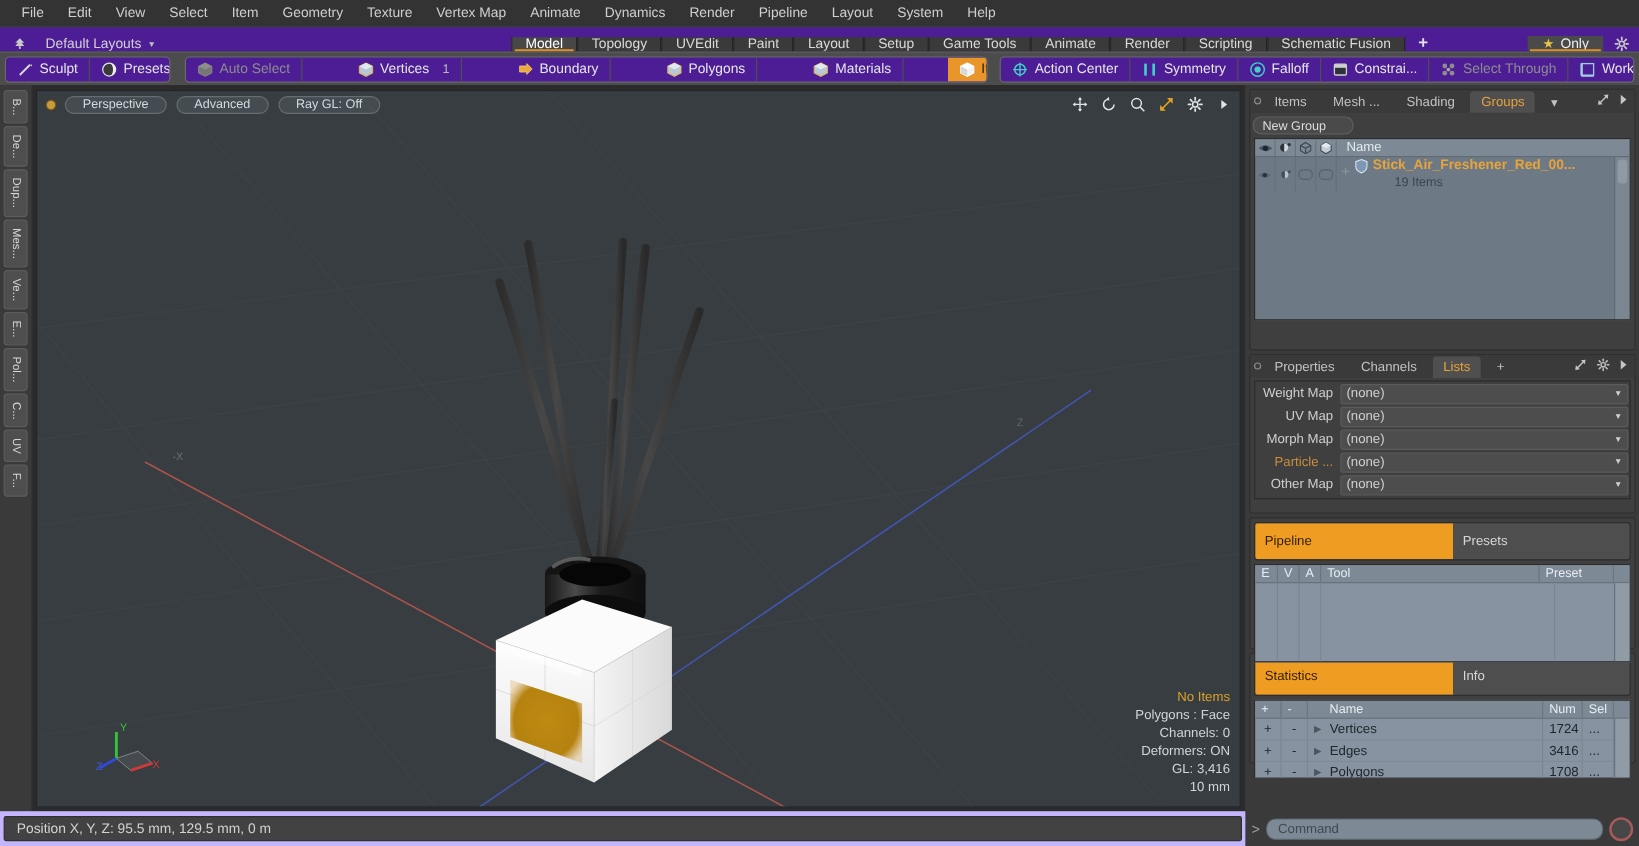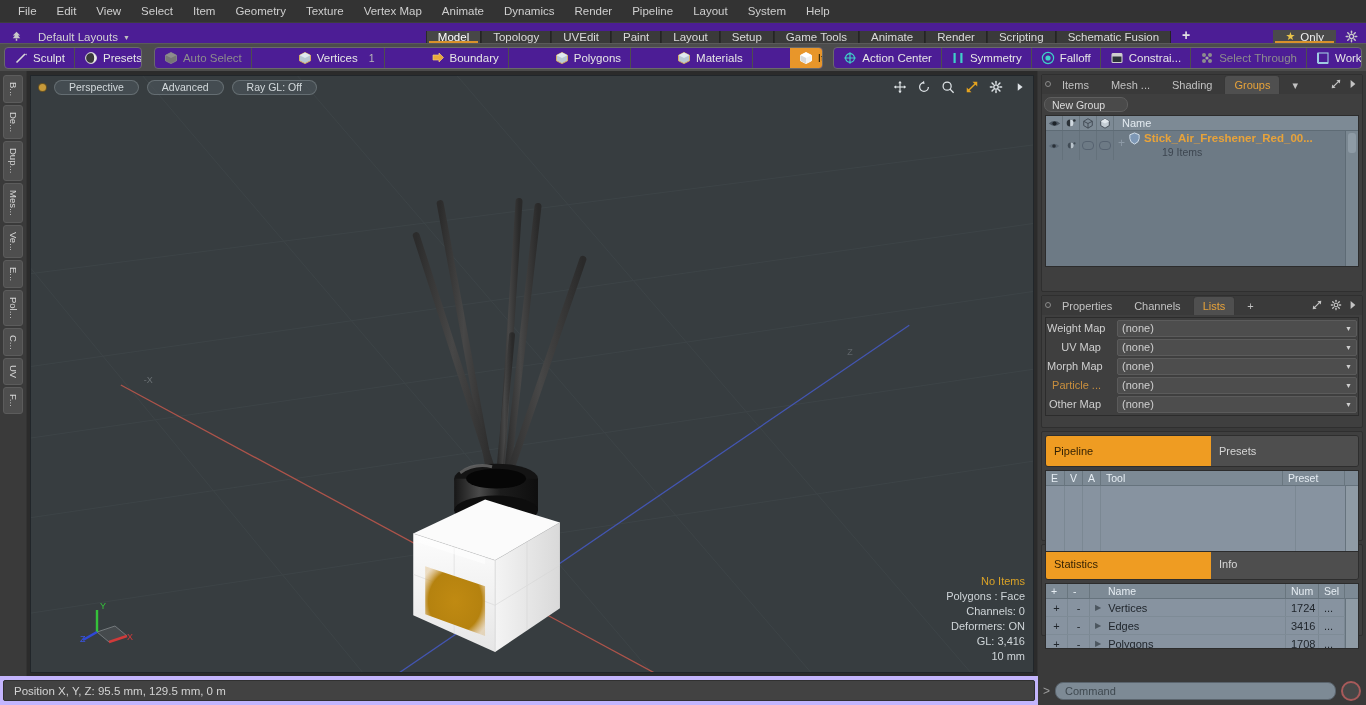--- a/index.html
+++ b/index.html
@@ -188,21 +188,21 @@
   .tr-shield{ position:absolute; left:14px; top:1px; }
   .tscroll{
     position:absolute; right:0; top:15px; width:13px; bottom:0; background:#7a8791;
     border-left:1px solid #5e6b75;
   }
   .tscroll .knob{ position:absolute; left:2px; right:2px; top:2px; height:20px; background:#8e9ba5; border-radius:3px;}
 
   
   .listbox{ margin:2px 3px 3px 3px; border:1px solid #2c2c2c; background:#3f3f3f; padding:1px;}
   .lrow{ display:flex; align-items:center; height:18px; margin-bottom:1px; }
-  .lrow .lbl{ width:70px; text-align:right; padding-right:16px; font-size:11px; color:#cfcfcf; white-space:nowrap;}
+  .lrow .lbl{ width:70px; text-align:right; padding-right:6px; font-size:11px; color:#cfcfcf; white-space:nowrap;}
   .lrow .lbl.accent{ color:#c98f3e; }
   .lrow .fld{
     flex:1; height:17px; background:#4d4d4d; border:1px solid #5b5b5b; border-radius:2px;
     display:flex; align-items:center; padding:0 4px; color:#cfcfcf; font-size:11px;
     justify-content:space-between;
   }
   .lrow .fld .cv{ font-size:7px; color:#d0d0d0; }
 
   
   .segbar{ display:flex; margin:3px; height:32px; border:1px solid #2e2e2e; border-radius:3px; overflow:hidden;}

